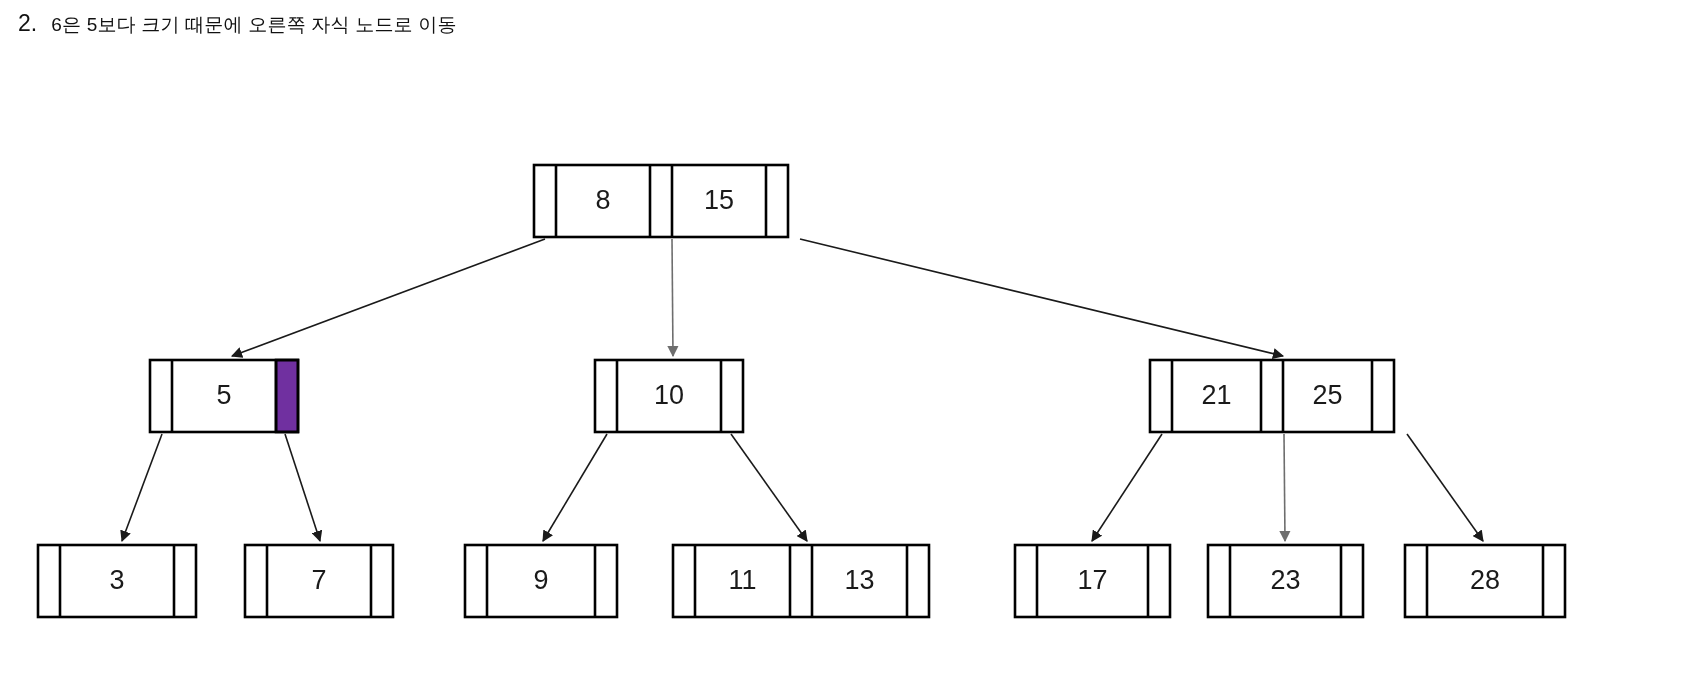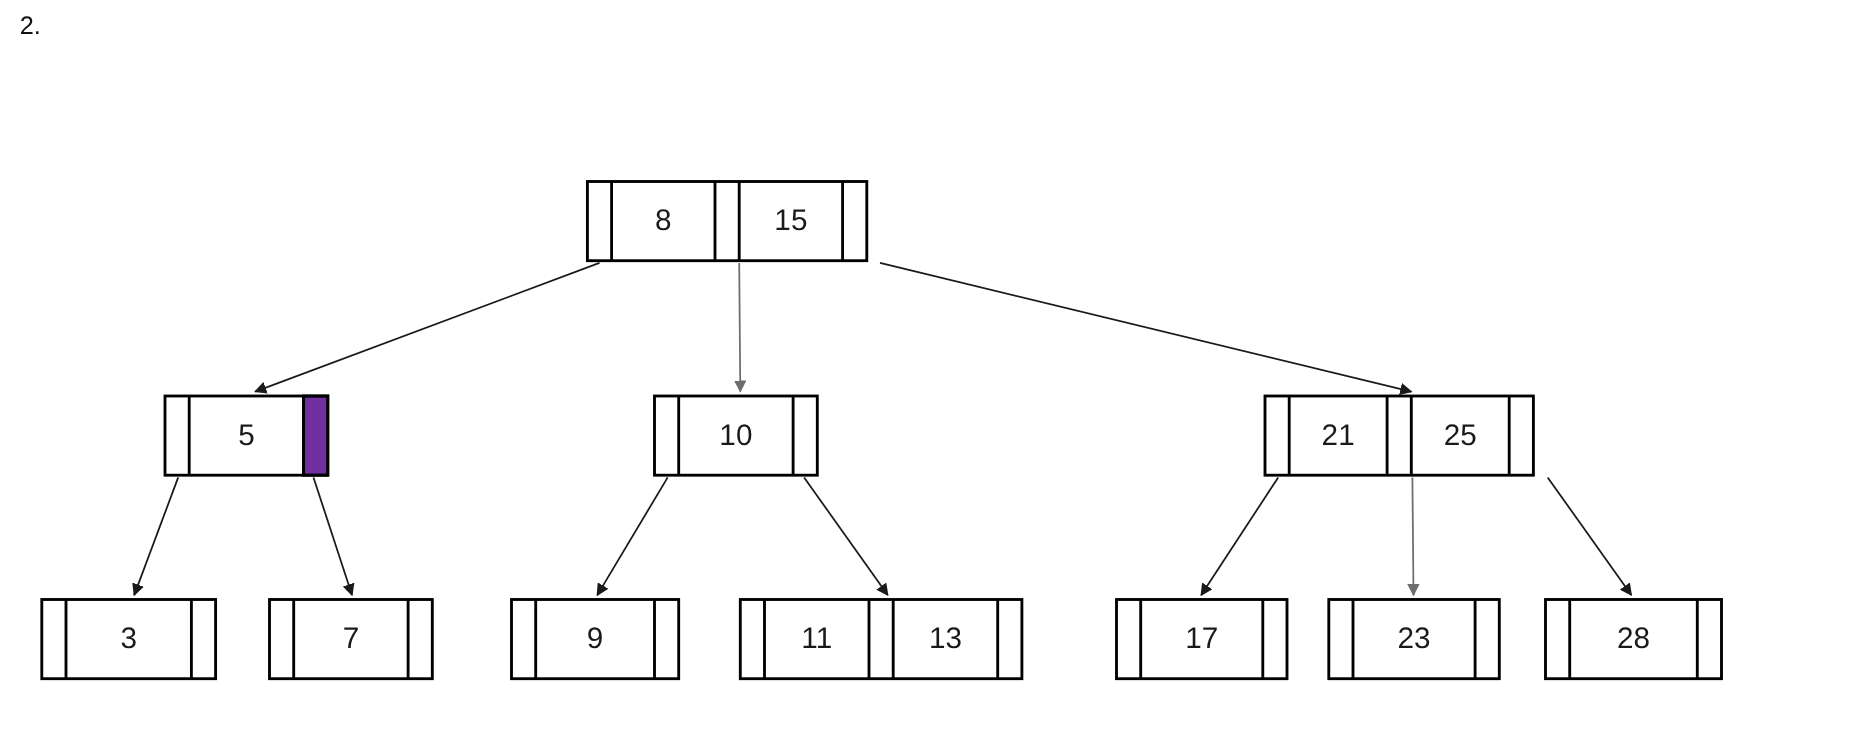--- a/index.html
+++ b/index.html
@@ -43,20 +43,21 @@
   .edge-line {
     fill: none;
     stroke-width: 1.6;
   }
 </style>
 </head>
 <body>
 
 <div id="caption">
   <span class="num">2.</span>
+  <span class="txt">6은 5보다 크기 때문에 오른쪽 자식 노드로 이동</span>
 </div>
 
 <svg id="tree-canvas" viewBox="0 0 1688 683" xmlns="http://www.w3.org/2000/svg">
   <defs>
     <marker id="arrow-dark" viewBox="0 0 10 10" refX="9" refY="5" markerWidth="7" markerHeight="7" orient="auto-start-reverse">
       <path d="M 0 0 L 10 5 L 0 10 z" fill="#1a1a1a"></path>
     </marker>
     <marker id="arrow-gray" viewBox="0 0 10 10" refX="9" refY="5" markerWidth="7" markerHeight="7" orient="auto-start-reverse">
       <path d="M 0 0 L 10 5 L 0 10 z" fill="#6e6e6e"></path>
     </marker>

